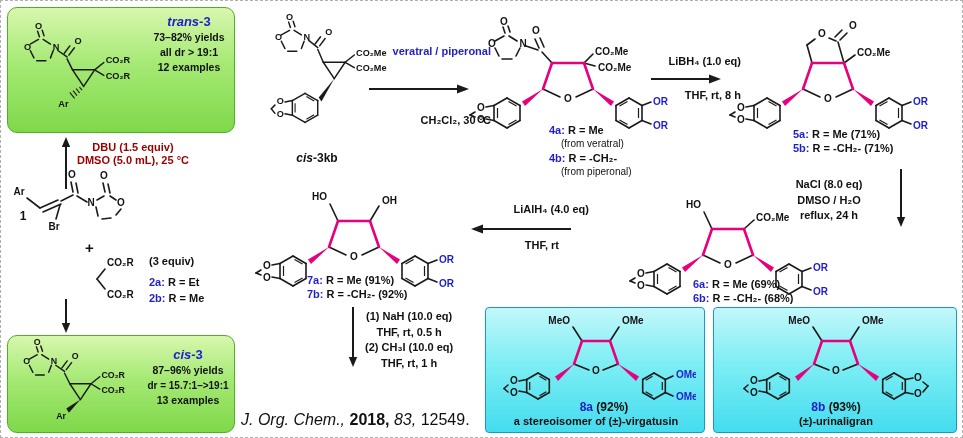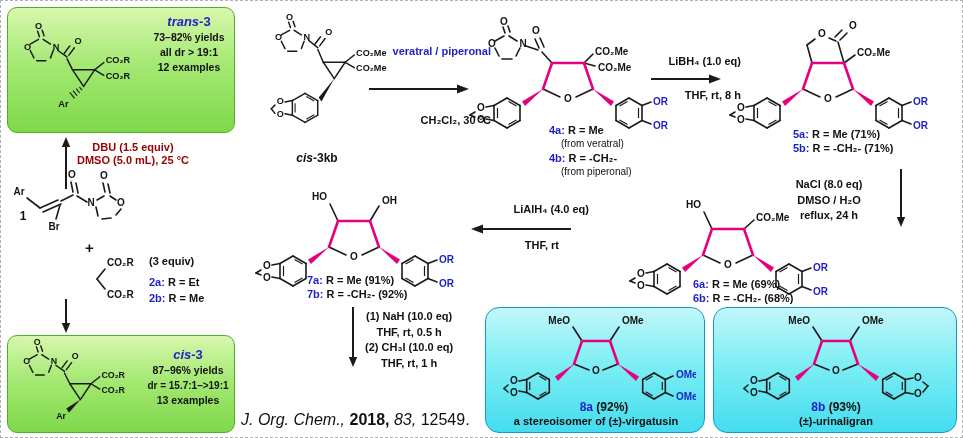--- a/index.html
+++ b/index.html
@@ -9,21 +9,21 @@
 .rg{font-size:11px;font-weight:bold;color:#111;text-align:right;line-height:13px;white-space:nowrap}
 .rg-red{color:#990000}
 .rg-blue{color:#1f1fc8}
 .rg-left{text-align:center}
 .rg-right{text-align:center}
 .cap{font-size:11px;font-weight:bold;color:#111;line-height:14px;white-space:nowrap}
 .cid{color:#1f1fc8}
 .note{font-size:10px;font-weight:normal;padding-left:12px;display:block}
 .capline{display:block}
 .gbox{background:linear-gradient(180deg,#d8f7ae 0%,#a5e974 45%,#7fd84a 100%);border:1.6px solid #4fae2a;border-radius:10px}
-.cbox{background:linear-gradient(180deg,#c2f7fa 0%,#7deef4 45%,#44dcef 100%);border:1.6px solid #1898c8;border-radius:14px}
+.cbox{background:linear-gradient(180deg,#c2f7fa 0%,#7deef4 45%,#44dcef 100%);border:1.6px solid #1898c8;border-radius:4px}
 .bx-title{font-size:13px;font-weight:bold;color:#1f1fc8;line-height:17px}
 .bx-title i{font-style:italic}
 .bx-line{font-size:10.5px;font-weight:bold;color:#111;line-height:15px;white-space:nowrap}
 .bx-sm{font-size:10px}
 .bxcol{text-align:center}
 .bd{stroke:#1a1a1a;stroke-width:1.6;fill:none;stroke-linecap:round}
 .bd2{stroke:#1a1a1a;stroke-width:1.2;fill:none}
 .bd-pk{stroke:#e6007e;stroke-width:2.6;fill:none;stroke-linecap:round}
 .wg-pk{fill:#e6007e;stroke:none}
 .wg-bk{fill:#1a1a1a;stroke:none}

